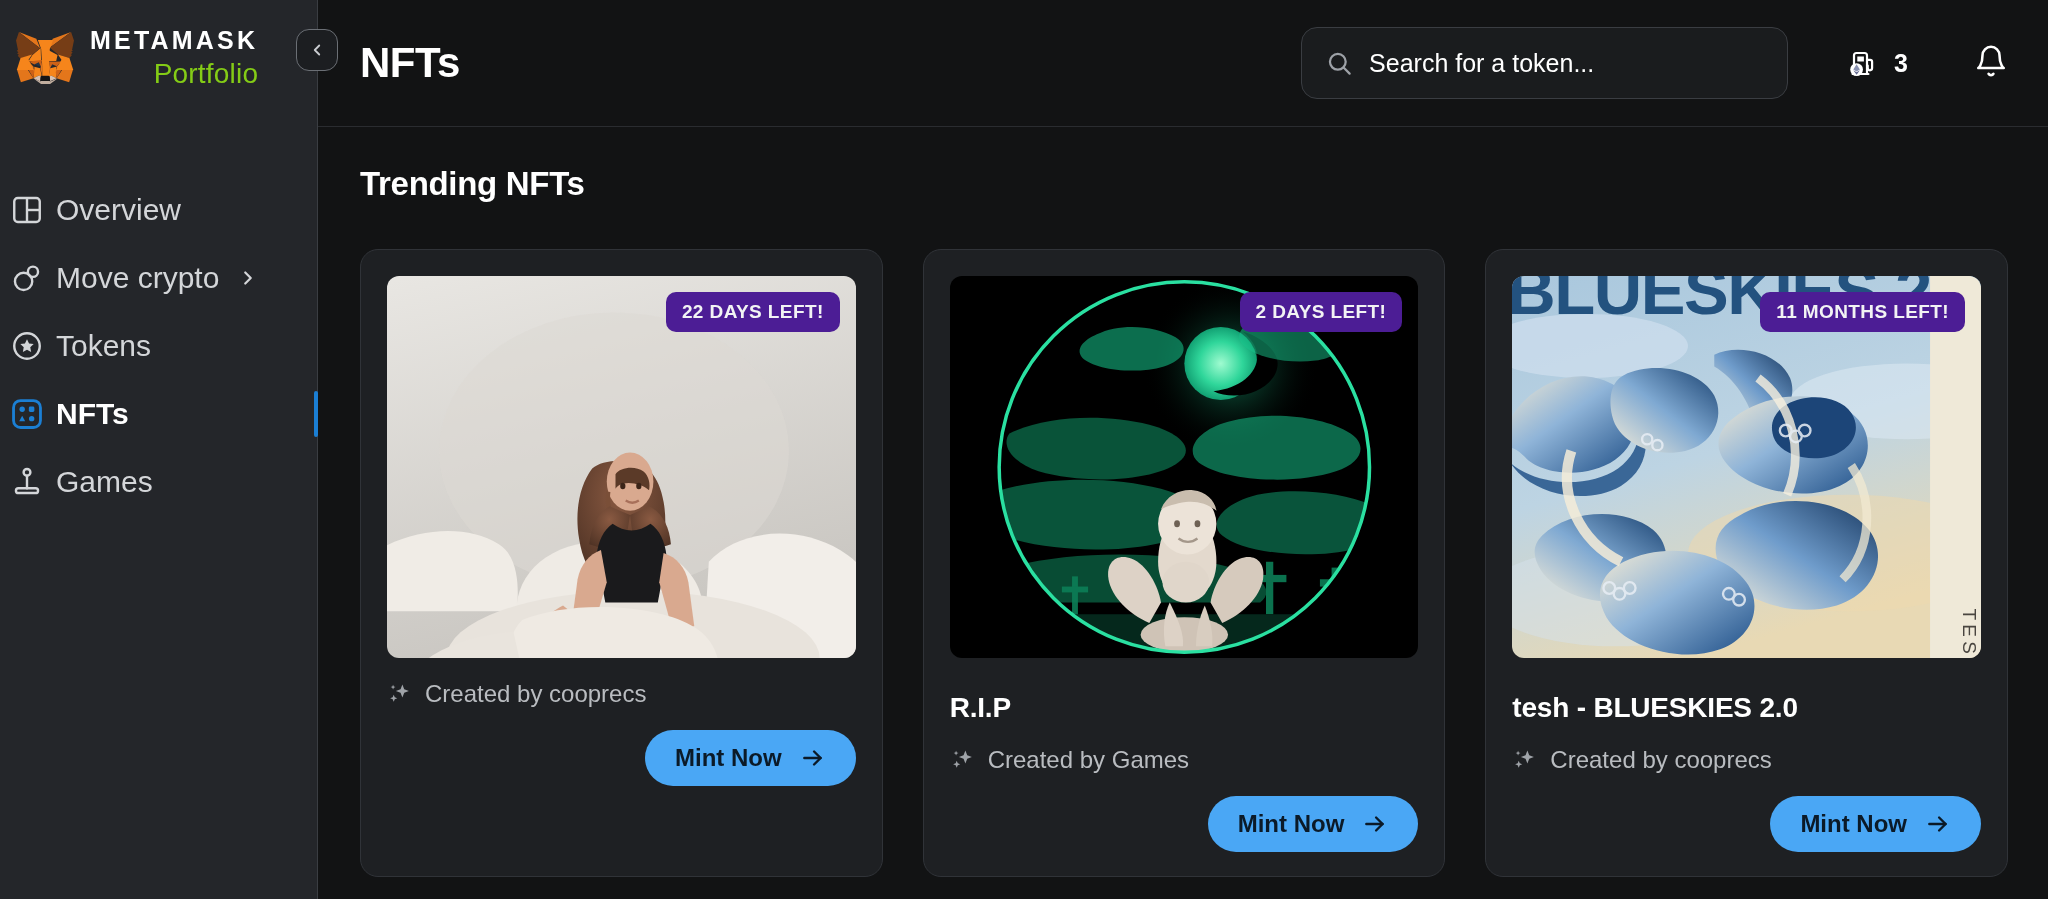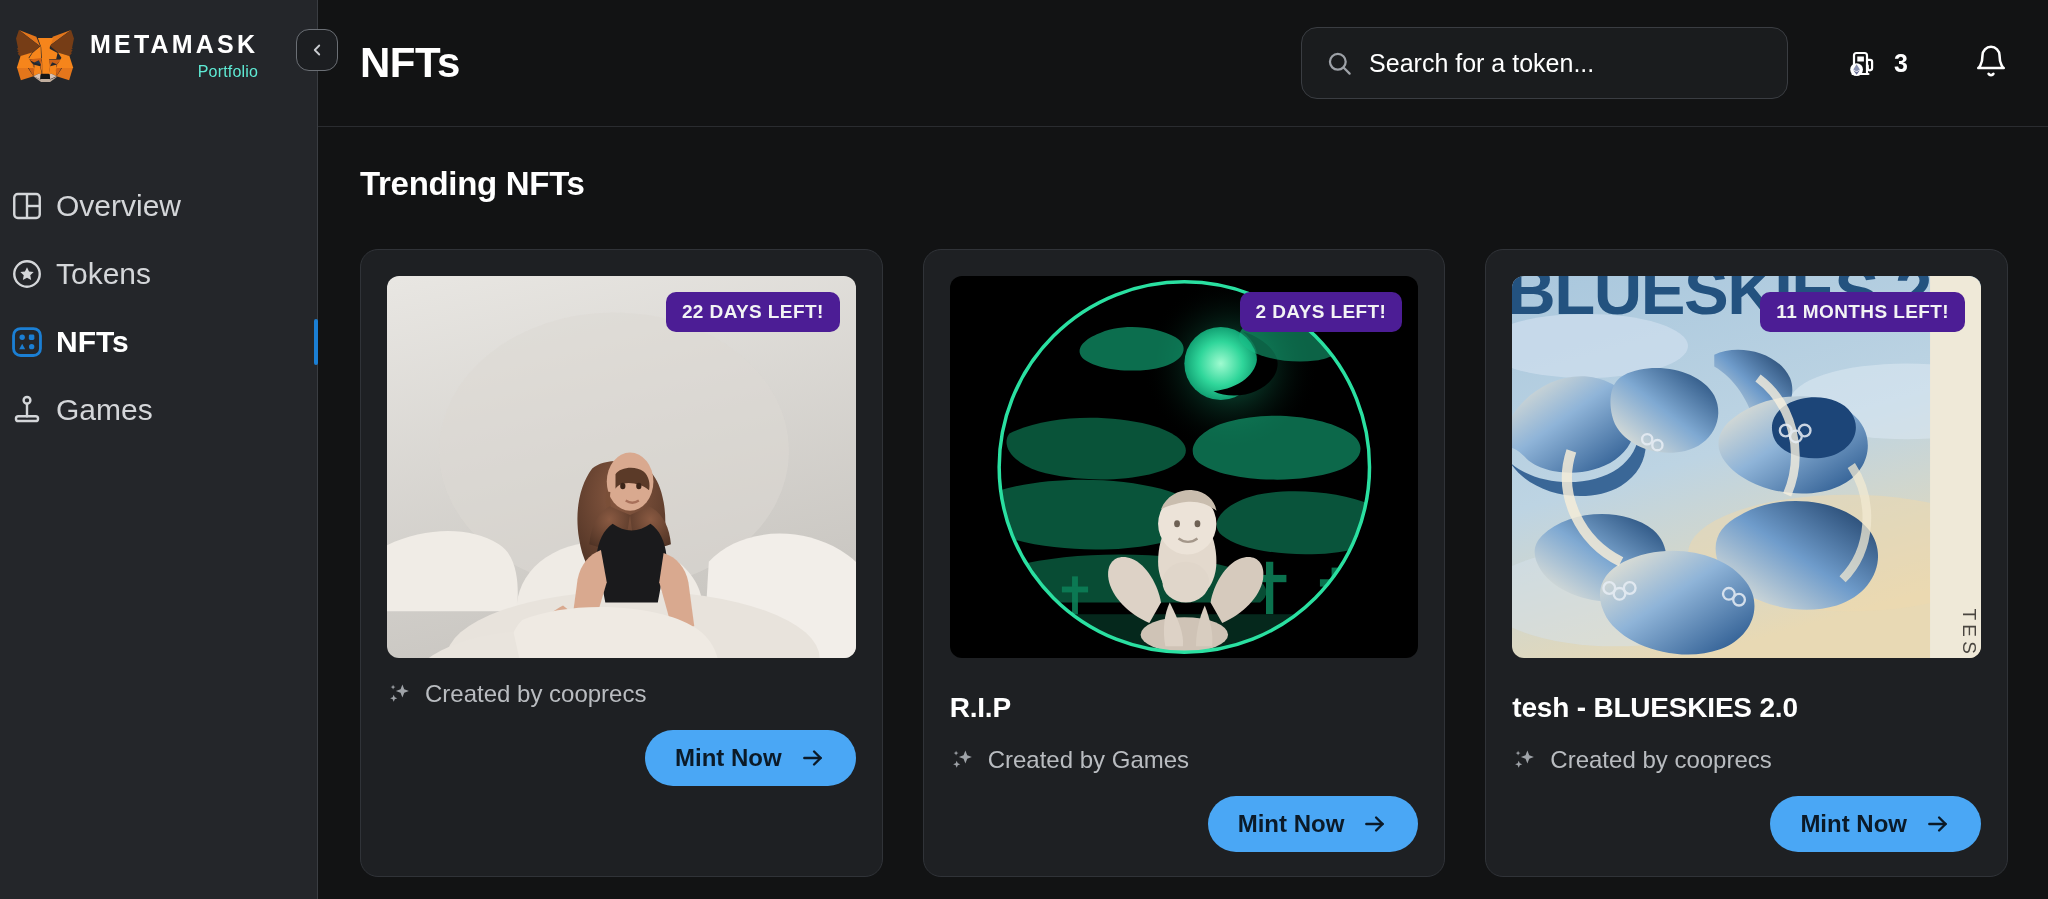--- a/index.html
+++ b/index.html
@@ -20,21 +20,21 @@
     flex: 0 0 318px;
     text-align: right;
   }
   .brand { display: flex; align-items: center; gap: 14px; padding: 28px 0 0 14px; }
   .fox { width: 62px; height: 56px; flex: 0 0 62px; }
   .brand-text { display: flex; flex-direction: column; line-height: 1; }
   .brand-name {
     color: #ffffff; font-size: 25px; font-weight: 700;
     letter-spacing: 3.2px;
   }
-  .brand-sub { color: #5eead4; font-size: 16px; margin-top: 7px; letter-spacing: .2px; }
+  .brand-sub { color: #84cc16; font-size: 28px; margin-top: 7px; letter-spacing: .2px; }
 
   .nav { margin-top: 88px; }
   .nav-item {
     display: flex; align-items: center; gap: 12px;
     height: 68px; padding-left: 10px;
     color: #d4d6d9; font-size: 30px;
     cursor: pointer; position: relative;
   }
   .nav-item .nv-ico { width: 34px; height: 34px; flex: 0 0 34px; display: block; }
   .nav-item.active { color: #ffffff; font-weight: 700; }
@@ -165,20 +165,30 @@
 
       <div class="nav-item">
         <svg class="nv-ico" viewBox="0 0 24 24" fill="none" stroke="#d4d6d9" stroke-width="1.7">
           <rect x="3" y="3.5" width="18" height="17" rx="2.5"></rect>
           <line x1="12" y1="3.5" x2="12" y2="20.5"></line>
           <line x1="12" y1="12" x2="21" y2="12"></line>
         </svg>
         <span>Overview</span>
       </div>
 
+      <div class="nav-item">
+        <svg class="nv-ico" viewBox="0 0 24 24" fill="none" stroke="#d4d6d9" stroke-width="1.7">
+          <circle cx="9.6" cy="14.4" r="6.1"></circle>
+          <circle cx="16.2" cy="7.6" r="3.6"></circle>
+        </svg>
+        <span>Move crypto</span>
+        <svg class="chev" viewBox="0 0 24 24" fill="none" stroke="#d4d6d9" stroke-width="2.4" stroke-linecap="round" stroke-linejoin="round">
+          <polyline points="9 6 15 12 9 18"></polyline>
+        </svg>
+      </div>
 
       <div class="nav-item">
         <svg class="nv-ico" viewBox="0 0 24 24" fill="none" stroke="#d4d6d9" stroke-width="1.7">
           <circle cx="12" cy="12" r="9"></circle>
           <path d="M12 7.2l1.45 3.05 3.25.42-2.4 2.25.63 3.23L12 14.6l-2.93 1.55.63-3.23-2.4-2.25 3.25-.42z" fill="#d4d6d9" stroke="none"></path>
         </svg>
         <span>Tokens</span>
       </div>
 
       <div class="nav-item active">

